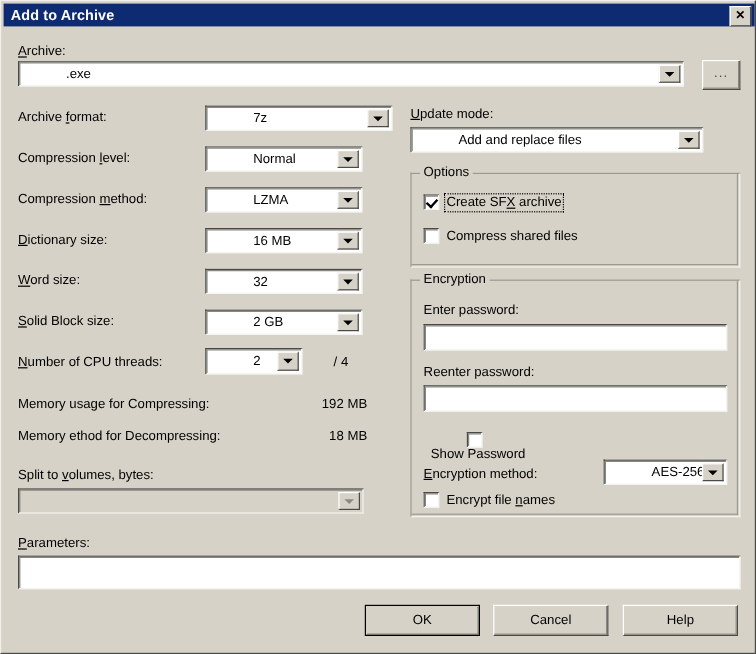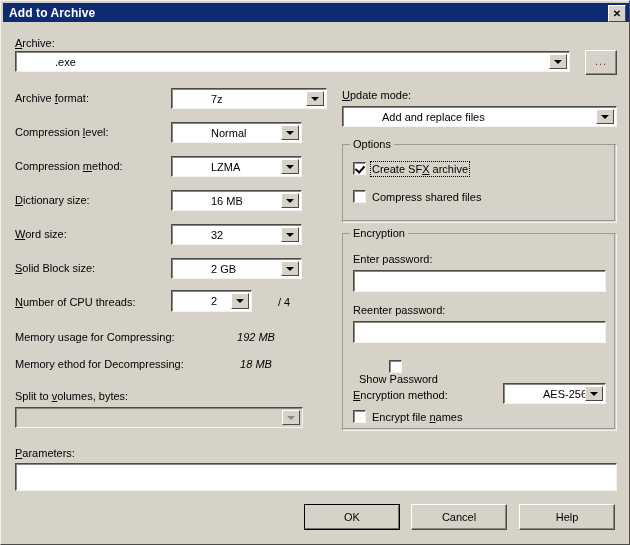--- a/index.html
+++ b/index.html
@@ -68,22 +68,21 @@
     white-space: nowrap;
     font-size: 11px;
     color: #000000;
   }
   .label u { text-decoration: underline; }
 
   .value-right {
     position: absolute;
     white-space: nowrap;
     font-size: 11px;
-    text-align: center;
-    font-style: italic;
+    text-align: right;
   }
 
   
   .field {
     position: absolute;
     background: #ffffff;
     box-sizing: border-box;
     border-top: 1px solid #4a4a46;
     border-left: 1px solid #4a4a46;
     border-right: 1px solid #f4f3ef;
@@ -344,21 +343,21 @@
   <div class="label" style="left:14px; top:446px;">
     <u>P</u>arameters:
   </div>
   <div class="field" style="left:14px; top:462px; width:602px; height:28px;">
     <span class="txt"></span>
   </div>
 
   <div class="label" style="left:341px; top:88px;">
     <u>U</u>pdate mode:
   </div>
-  <div class="field" style="left:341px; top:105px; width:275px; height:21px;padding-left:12px;">
+  <div class="field" style="left:341px; top:105px; width:244px; height:21px;padding-left:12px;">
     <span class="txt">Add and replace files</span>
     <div class="arrow-btn">
         <span class="arrow-glyph"></span>
       </div>
   </div>
 
   <div class="groupbox" style="left:341px; top:143px; width:275px; height:79px;">
     <span class="gb-inner"></span>
     <span class="gb-title">Options</span>
   </div>

